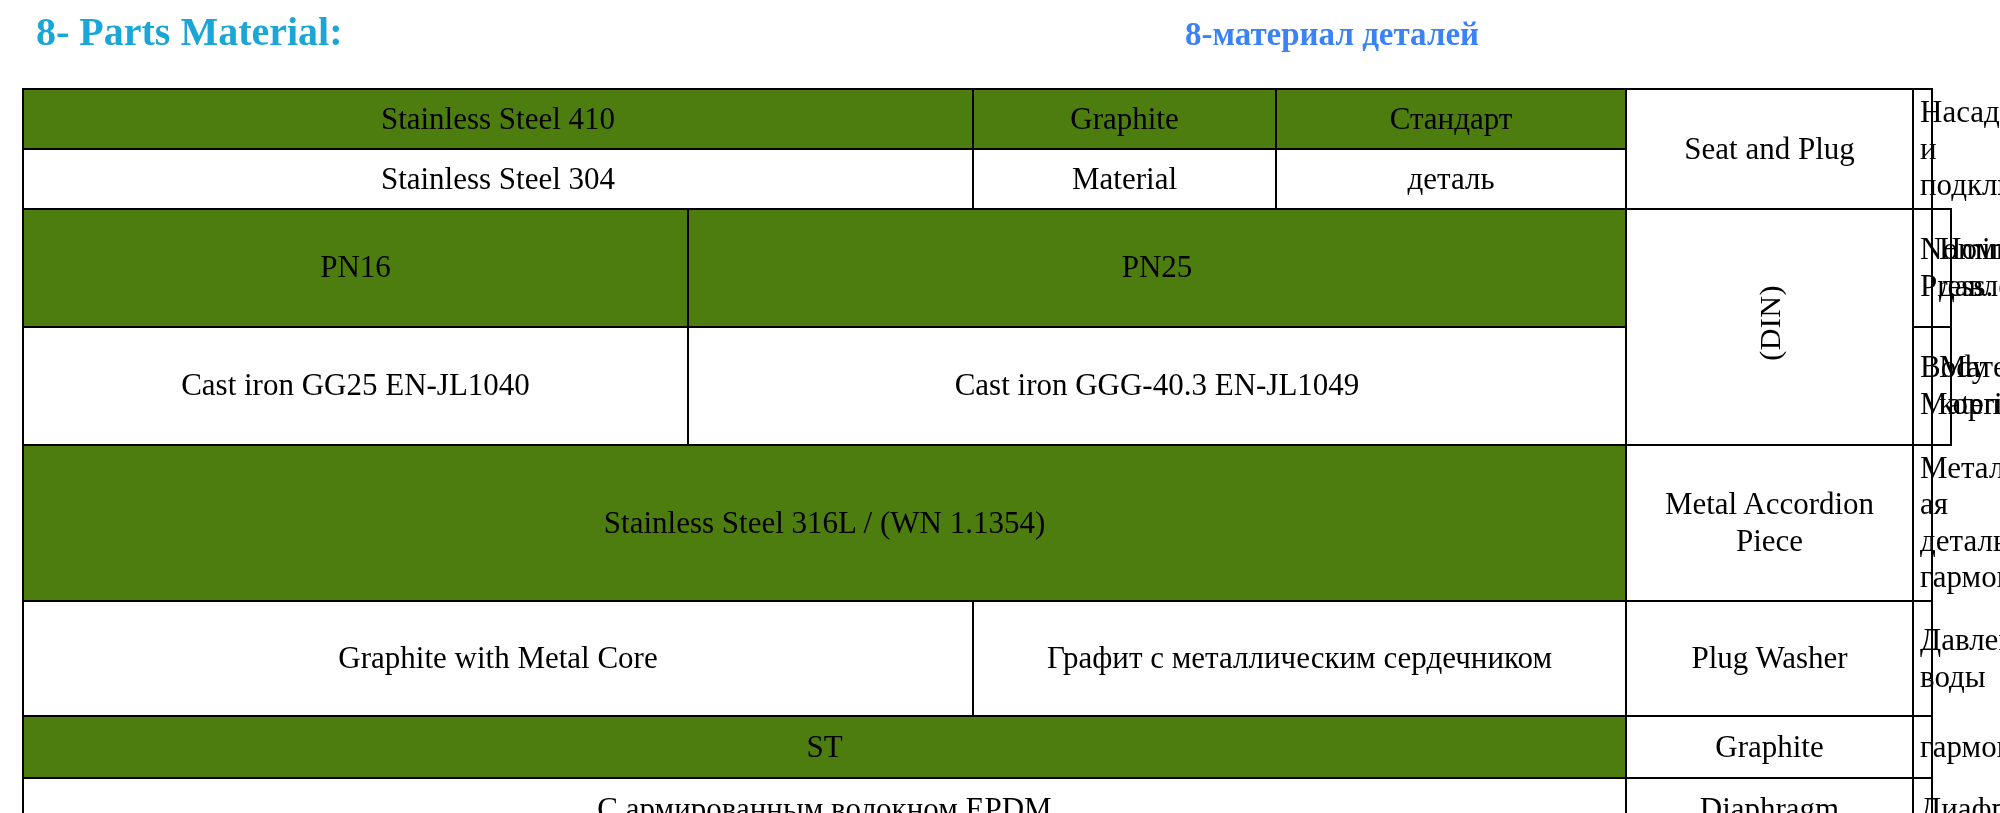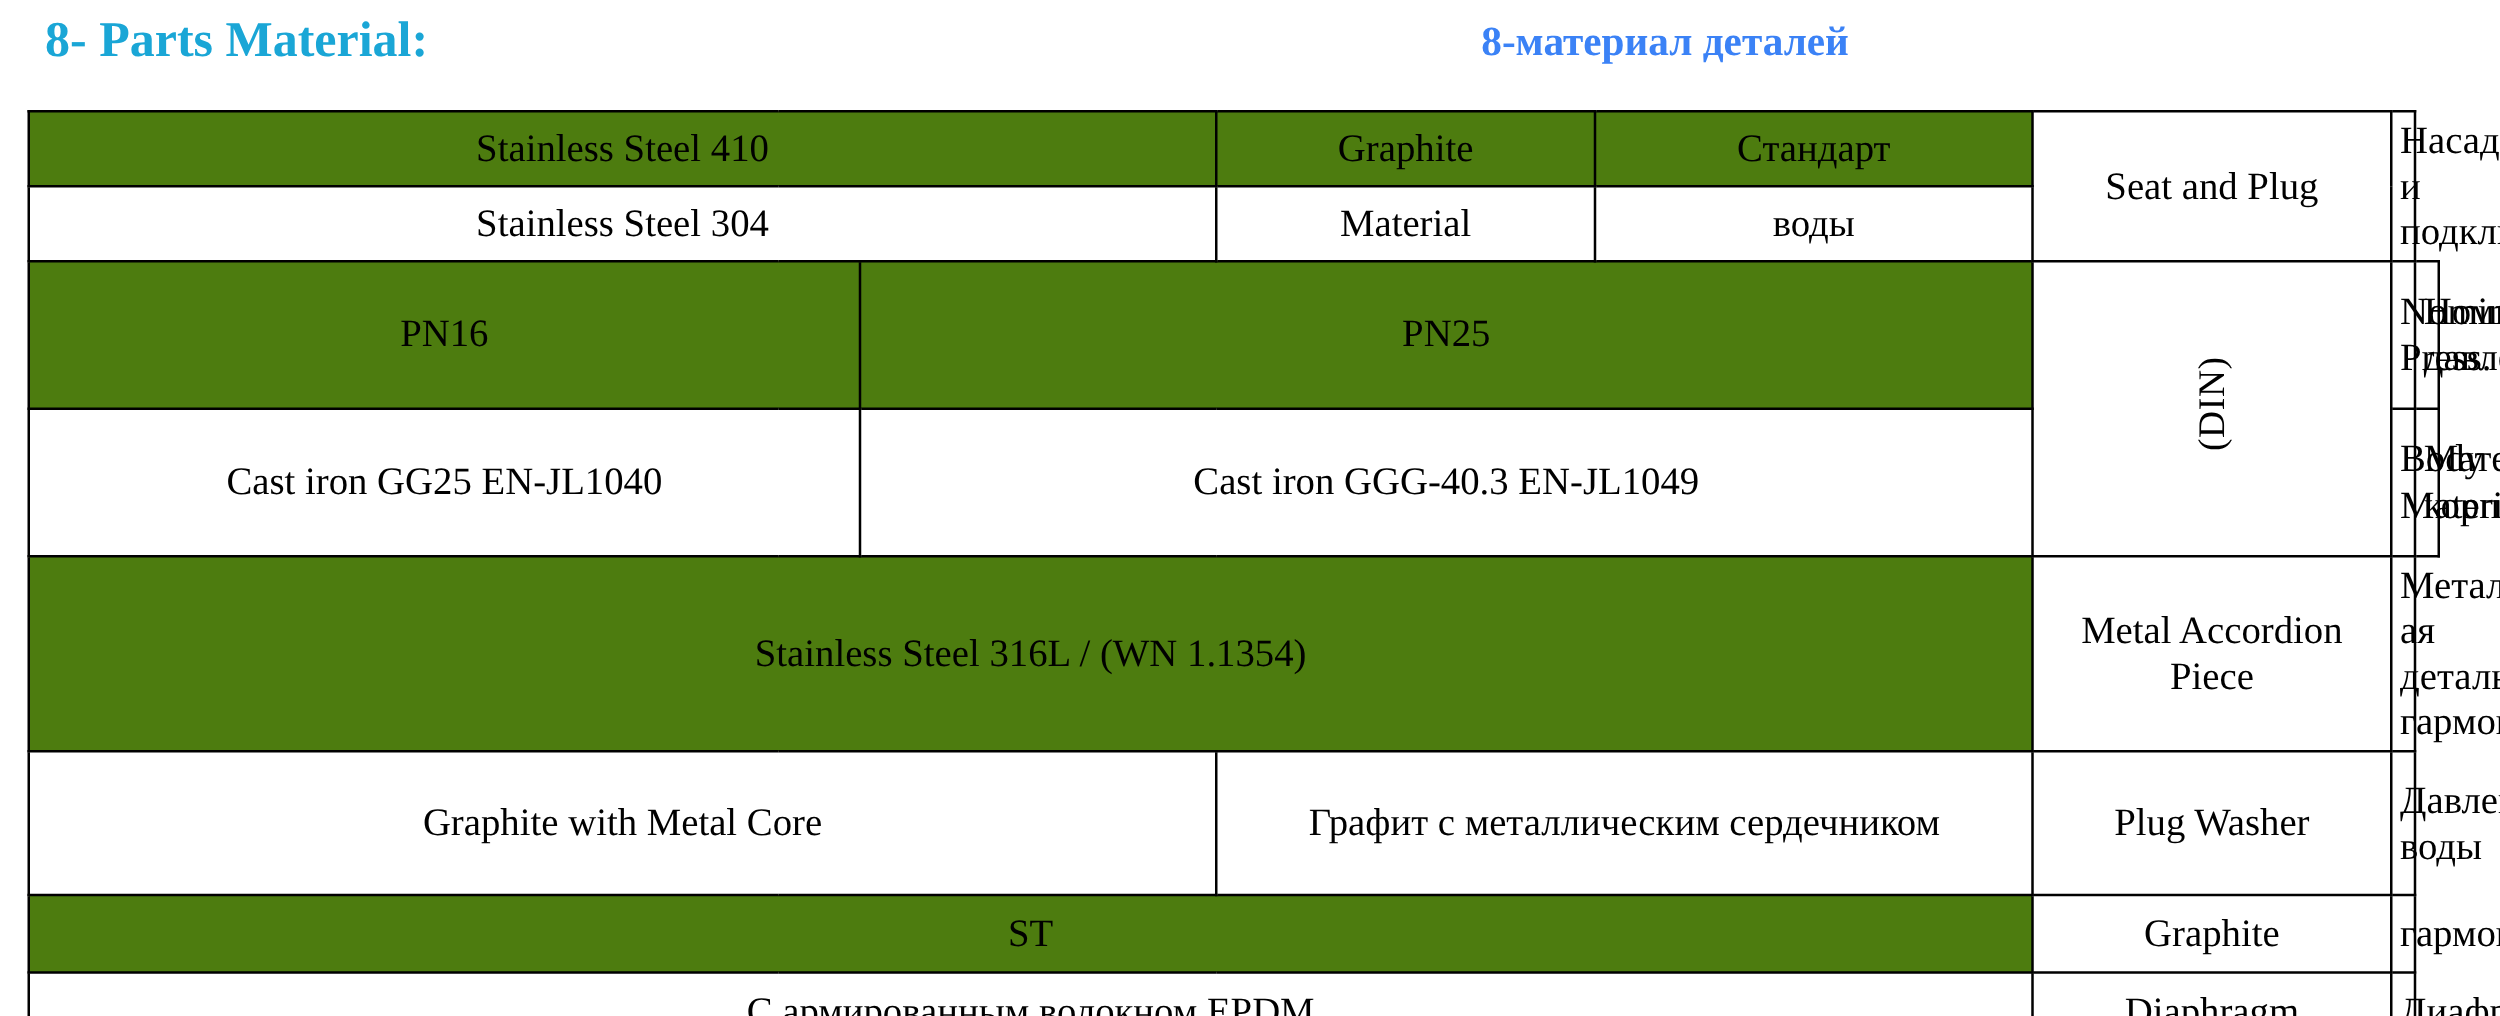--- a/index.html
+++ b/index.html
@@ -102,21 +102,21 @@
         <td class="shade" colspan="3">Stainless Steel 410</td>
         <td class="shade">Graphite</td>
         <td class="shade" colspan="2">Стандарт</td>
         <td class="white" rowspan="2">Seat and Plug</td>
         <td class="white" rowspan="2">Насадка и подключение</td>
       </tr>
 
       <tr>
         <td class="white" colspan="3">Stainless Steel 304</td>
         <td class="white">Material</td>
-        <td class="white" colspan="2">воды</td>
+        <td class="white" colspan="2">деталь</td>
       </tr>
 
       <tr>
         <td class="shade" colspan="2" style="height:108px">PN16</td>
         <td class="shade" colspan="4">PN25</td>
         <td class="white" rowspan="2" style="width:0">
           <span class="vertical">(DIN)</span>
         </td>
         <td class="white">Nominal Press.</td>
         <td class="white">Номинальное давление</td>

